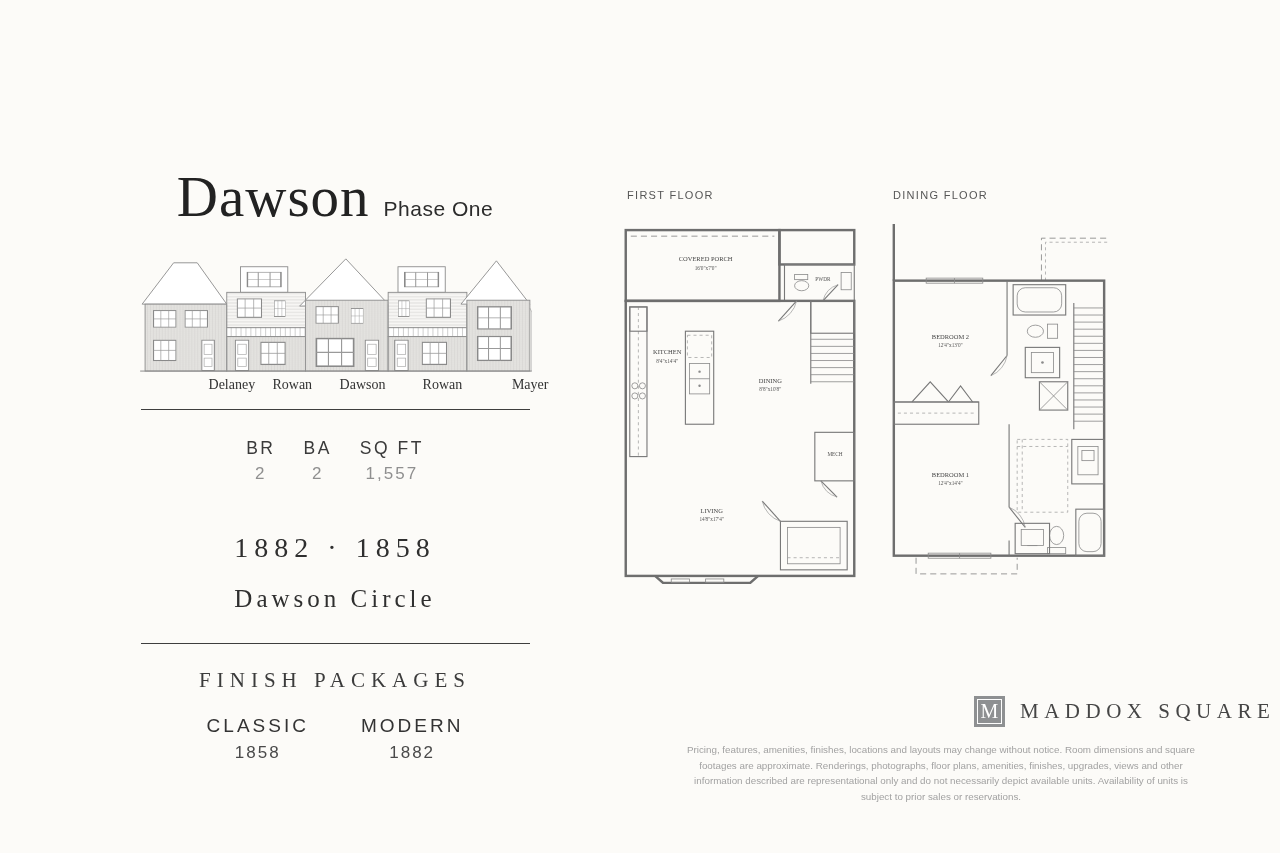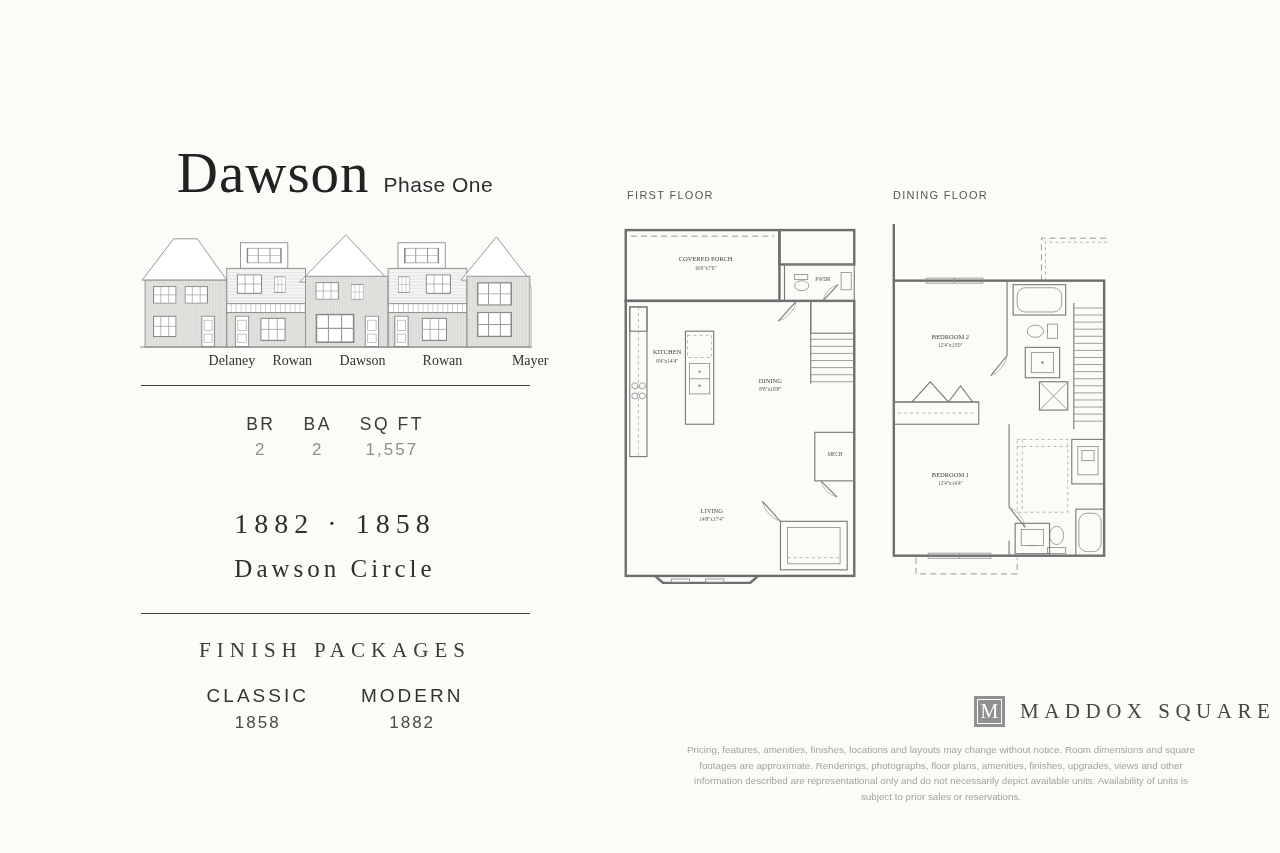--- a/index.html
+++ b/index.html
@@ -3,42 +3,42 @@
 <meta charset="utf-8">
 <style>
   * { margin:0; padding:0; box-sizing:border-box; }
   body { background:#e9e9e9; font-family:"Liberation Sans", sans-serif; }
   .page {
     position:relative; width:1280px; height:853px; margin:0 auto;
     background:#fcfbf8; overflow:hidden; color:#2e2e2e;
   }
 
   
-  .left-col { position:absolute; left:140px; top:140px; width:390px; text-align:center; }
+  .left-col { position:absolute; left:140px; top:164px; width:390px; text-align:center; }
   .title-row { display:flex; align-items:baseline; justify-content:center; gap:14px; }
   .plan-title { font-family:"Liberation Serif", serif; font-weight:400; font-size:57px; letter-spacing:1px; color:#222; }
   .plan-subtitle { font-size:21px; color:#2c2c2c; letter-spacing:0.5px; }
 
   .elevation-wrap { margin-top:22px; position:relative; }
   .elevation-svg { display:block; width:392px; height:124px; }
   .unit-labels { position:relative; height:22px; margin-top:2px; }
   .unit-label { position:absolute; transform:translateX(-50%); font-family:"Liberation Serif", serif; font-size:14px; color:#333; white-space:nowrap;margin-left:47px; }
 
   .rule { border:none; border-top:1.6px solid #3e3e3e; width:389px; margin:0 auto; }
   .rule-1 { margin-top:10px; }
   .rule-2 { margin-top:30px; }
 
   .stats-row { display:flex; justify-content:center; gap:28px; margin-top:28px; }
   .stat { text-align:center; }
   .stat-label { font-size:17.5px; letter-spacing:2.5px; color:#3a3a3a; }
   .stat-value { font-size:17px; letter-spacing:2px; color:#8f8f8f; margin-top:5px; }
 
   .address-block { margin-top:48px; font-family:"Liberation Serif", serif; color:#2f2f2f; }
   .address-numbers { font-size:28px; letter-spacing:6px; }
-  .address-street { font-size:25px; letter-spacing:4px; margin-top:15px; }
+  .address-street { font-size:25px; letter-spacing:4px; margin-top:21px; }
 
   .finish-heading { margin-top:24px; font-family:"Liberation Serif", serif; font-size:21px; letter-spacing:6px; color:#3b3b3b; }
   .finish-options { display:flex; justify-content:center; gap:52px; margin-top:22px; }
   .finish-option { text-align:center; }
   .finish-name { font-size:19px; letter-spacing:3px; color:#333; }
   .finish-number { font-size:17px; letter-spacing:2px; color:#4a4a4a; margin-top:6px; }
 
   
   .floor-label { position:absolute; font-size:11px; letter-spacing:1.3px; color:#565656; }
   .floor-label-first { left:627px; top:189px; }

